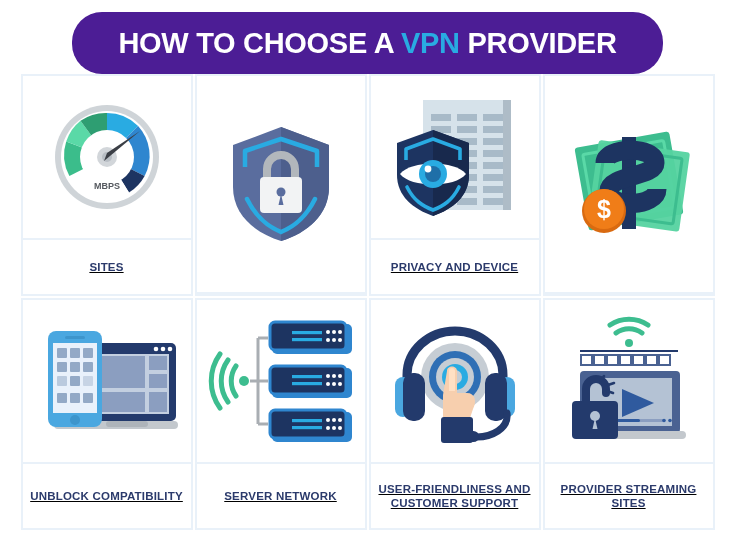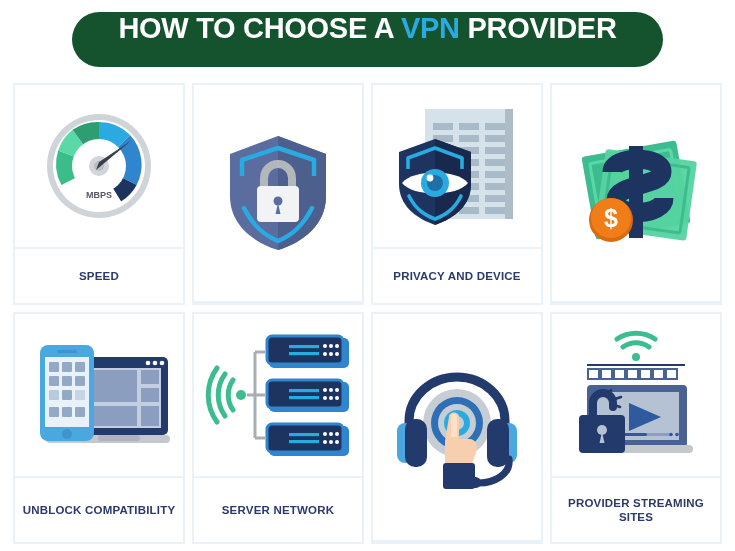--- a/index.html
+++ b/index.html
@@ -10,44 +10,45 @@
     overflow:hidden;
   }
   .page{position:relative;width:735px;height:551px;box-sizing:border-box;}
 
   
   .banner-wrap{
     display:flex;justify-content:center;align-items:center;
     padding-top:12px;
   }
   .banner{
-    background:#14532d;
+    background:#4c1d95;
     border-radius:30px;
-    height:55px;
+    height:62px;
     padding:0 46px;
-    display:flex;align-items:flex-start;justify-content:center;
+    display:flex;align-items:center;justify-content:center;
   }
   .banner-title{
     color:#ffffff;
     font-size:29px;
     font-weight:bold;
     letter-spacing:-0.3px;
     white-space:nowrap;
     font-family:"Liberation Sans", sans-serif;
   }
   .banner-title .hl{color:#29abe2;}
 
   
   .grid{
     display:grid;
     grid-template-columns:repeat(4,172px);
     grid-template-rows:222px 232px;
-    gap:7px;
+    gap:2px;
     justify-content:center;
-    margin-top:16px;
+    margin-top:0;
+    text-decoration:underline;
   }
   .card{
     border:2px solid #e9f1f9;
     background:#ffffff;
     display:flex;flex-direction:column;
     box-sizing:border-box;
   }
   .card-icon{
     flex:1 1 auto;
     display:flex;align-items:center;justify-content:center;
@@ -97,21 +98,21 @@
             <path d="M60 60 L19.2 44.5 A44 44 0 0 1 33.5 23.8 Z" fill="#5ad9a7"></path>
             <path d="M60 60 L33.5 23.8 A44 44 0 0 1 60 16 Z" fill="#2e9e72"></path>
           </g>
           <circle cx="60" cy="60" r="27" fill="#ffffff"></circle>
           <circle cx="60" cy="60" r="10" fill="#d2d6da"></circle>
           <circle cx="60" cy="60" r="5" fill="#b8bec4"></circle>
           <path d="M57 64 L93 34 L60 56 Z" fill="#3b3f46"></path>
           <text x="60" y="92" font-family="Liberation Sans, sans-serif" font-size="9" font-weight="bold" fill="#55595f" text-anchor="middle">MBPS</text>
         </svg>
       </div>
-      <div class="card-label">SPEED</div>
+      <div class="card-label">SITES</div>
     </div>
 
     <div class="card">
       <div class="card-icon">
         <svg width="120" height="126" viewBox="0 0 120 126">
           <path d="M60 6 L108 24 L108 66 C108 94 86 112 60 120 C34 112 12 94 12 66 L12 24 Z" fill="#5a6d9e"></path>
           <path d="M60 6 L108 24 L108 66 C108 94 86 112 60 120 L60 6 Z" fill="#4d5f8d"></path>
           <path d="M24 46 L24 30 L60 18 L96 30 L96 46" fill="none" stroke="#29abe2" stroke-width="4.5" stroke-linejoin="round"></path>
           <path d="M26 78 C36 98 48 106 60 111 C72 106 84 98 94 78" fill="none" stroke="#29abe2" stroke-width="4.5" stroke-linecap="round"></path>
           <path d="M46 58 L46 48 A14 14 0 0 1 74 48 L74 58" fill="none" stroke="#b2b7bc" stroke-width="8"></path>
@@ -313,20 +314,21 @@
           <rect x="100" y="56" width="22" height="48" rx="10" fill="#233a6c"></rect>
 
           <path d="M122 96 C124 112 106 120 92 120" fill="none" stroke="#233a6c" stroke-width="7" stroke-linecap="round"></path>
           <rect x="62" y="114" width="32" height="11" rx="5.5" fill="#233a6c"></rect>
 
           <path d="M62 54 C62 48 72 48 72 54 L72 76 L82 76 C90 76 92 84 88 92 L84 104 L58 104 L58 78 Z" fill="#f7cfae"></path>
           <path d="M64 54 C64 50 70 50 70 54 L70 74 L64 74 Z" fill="#ffe0c4"></path>
           <rect x="56" y="100" width="32" height="26" rx="3" fill="#233a6c"></rect>
         </svg>
       </div>
+      <div class="card-label">USER-FRIENDLINESS AND CUSTOMER SUPPORT</div>
     </div>
 
     <div class="card row2">
       <div class="card-icon">
         <svg width="150" height="132" viewBox="0 0 150 132">
 
           <g fill="none" stroke="#3dbd8f" stroke-width="5" stroke-linecap="round">
             <path d="M62 18 A22 22 0 0 1 88 18"></path>
             <path d="M56 10 A34 34 0 0 1 94 10"></path>
           </g>

